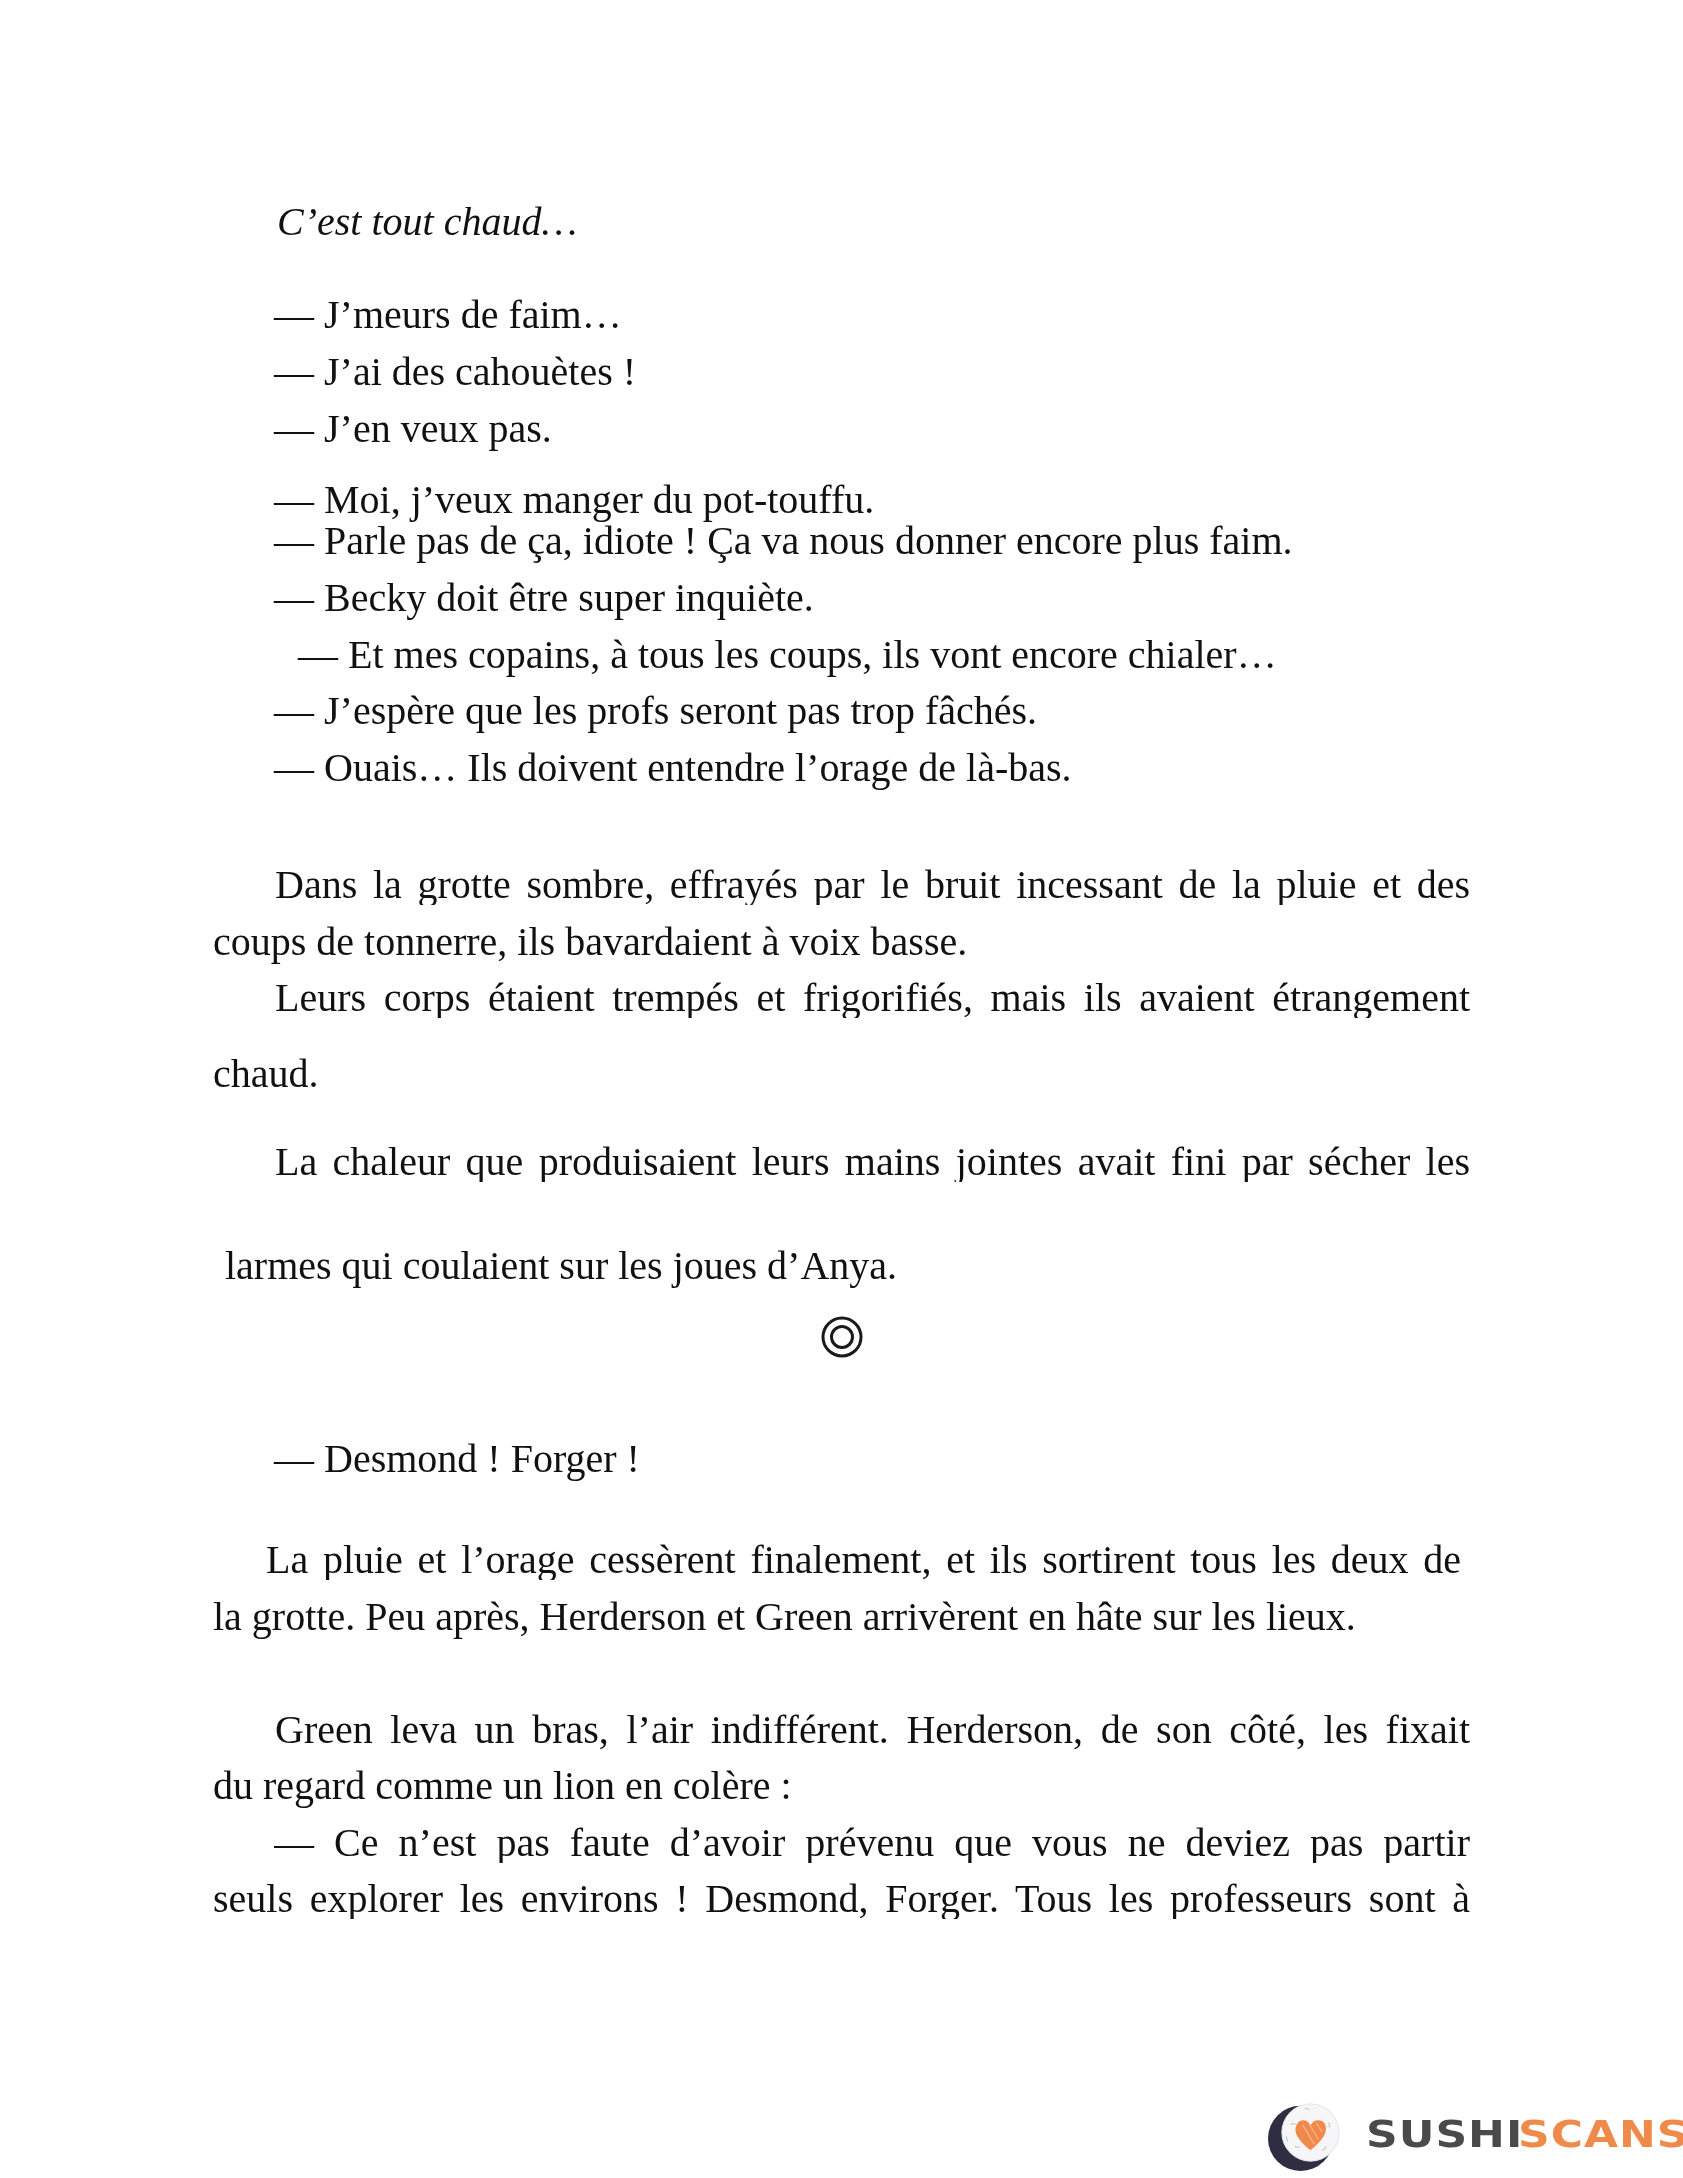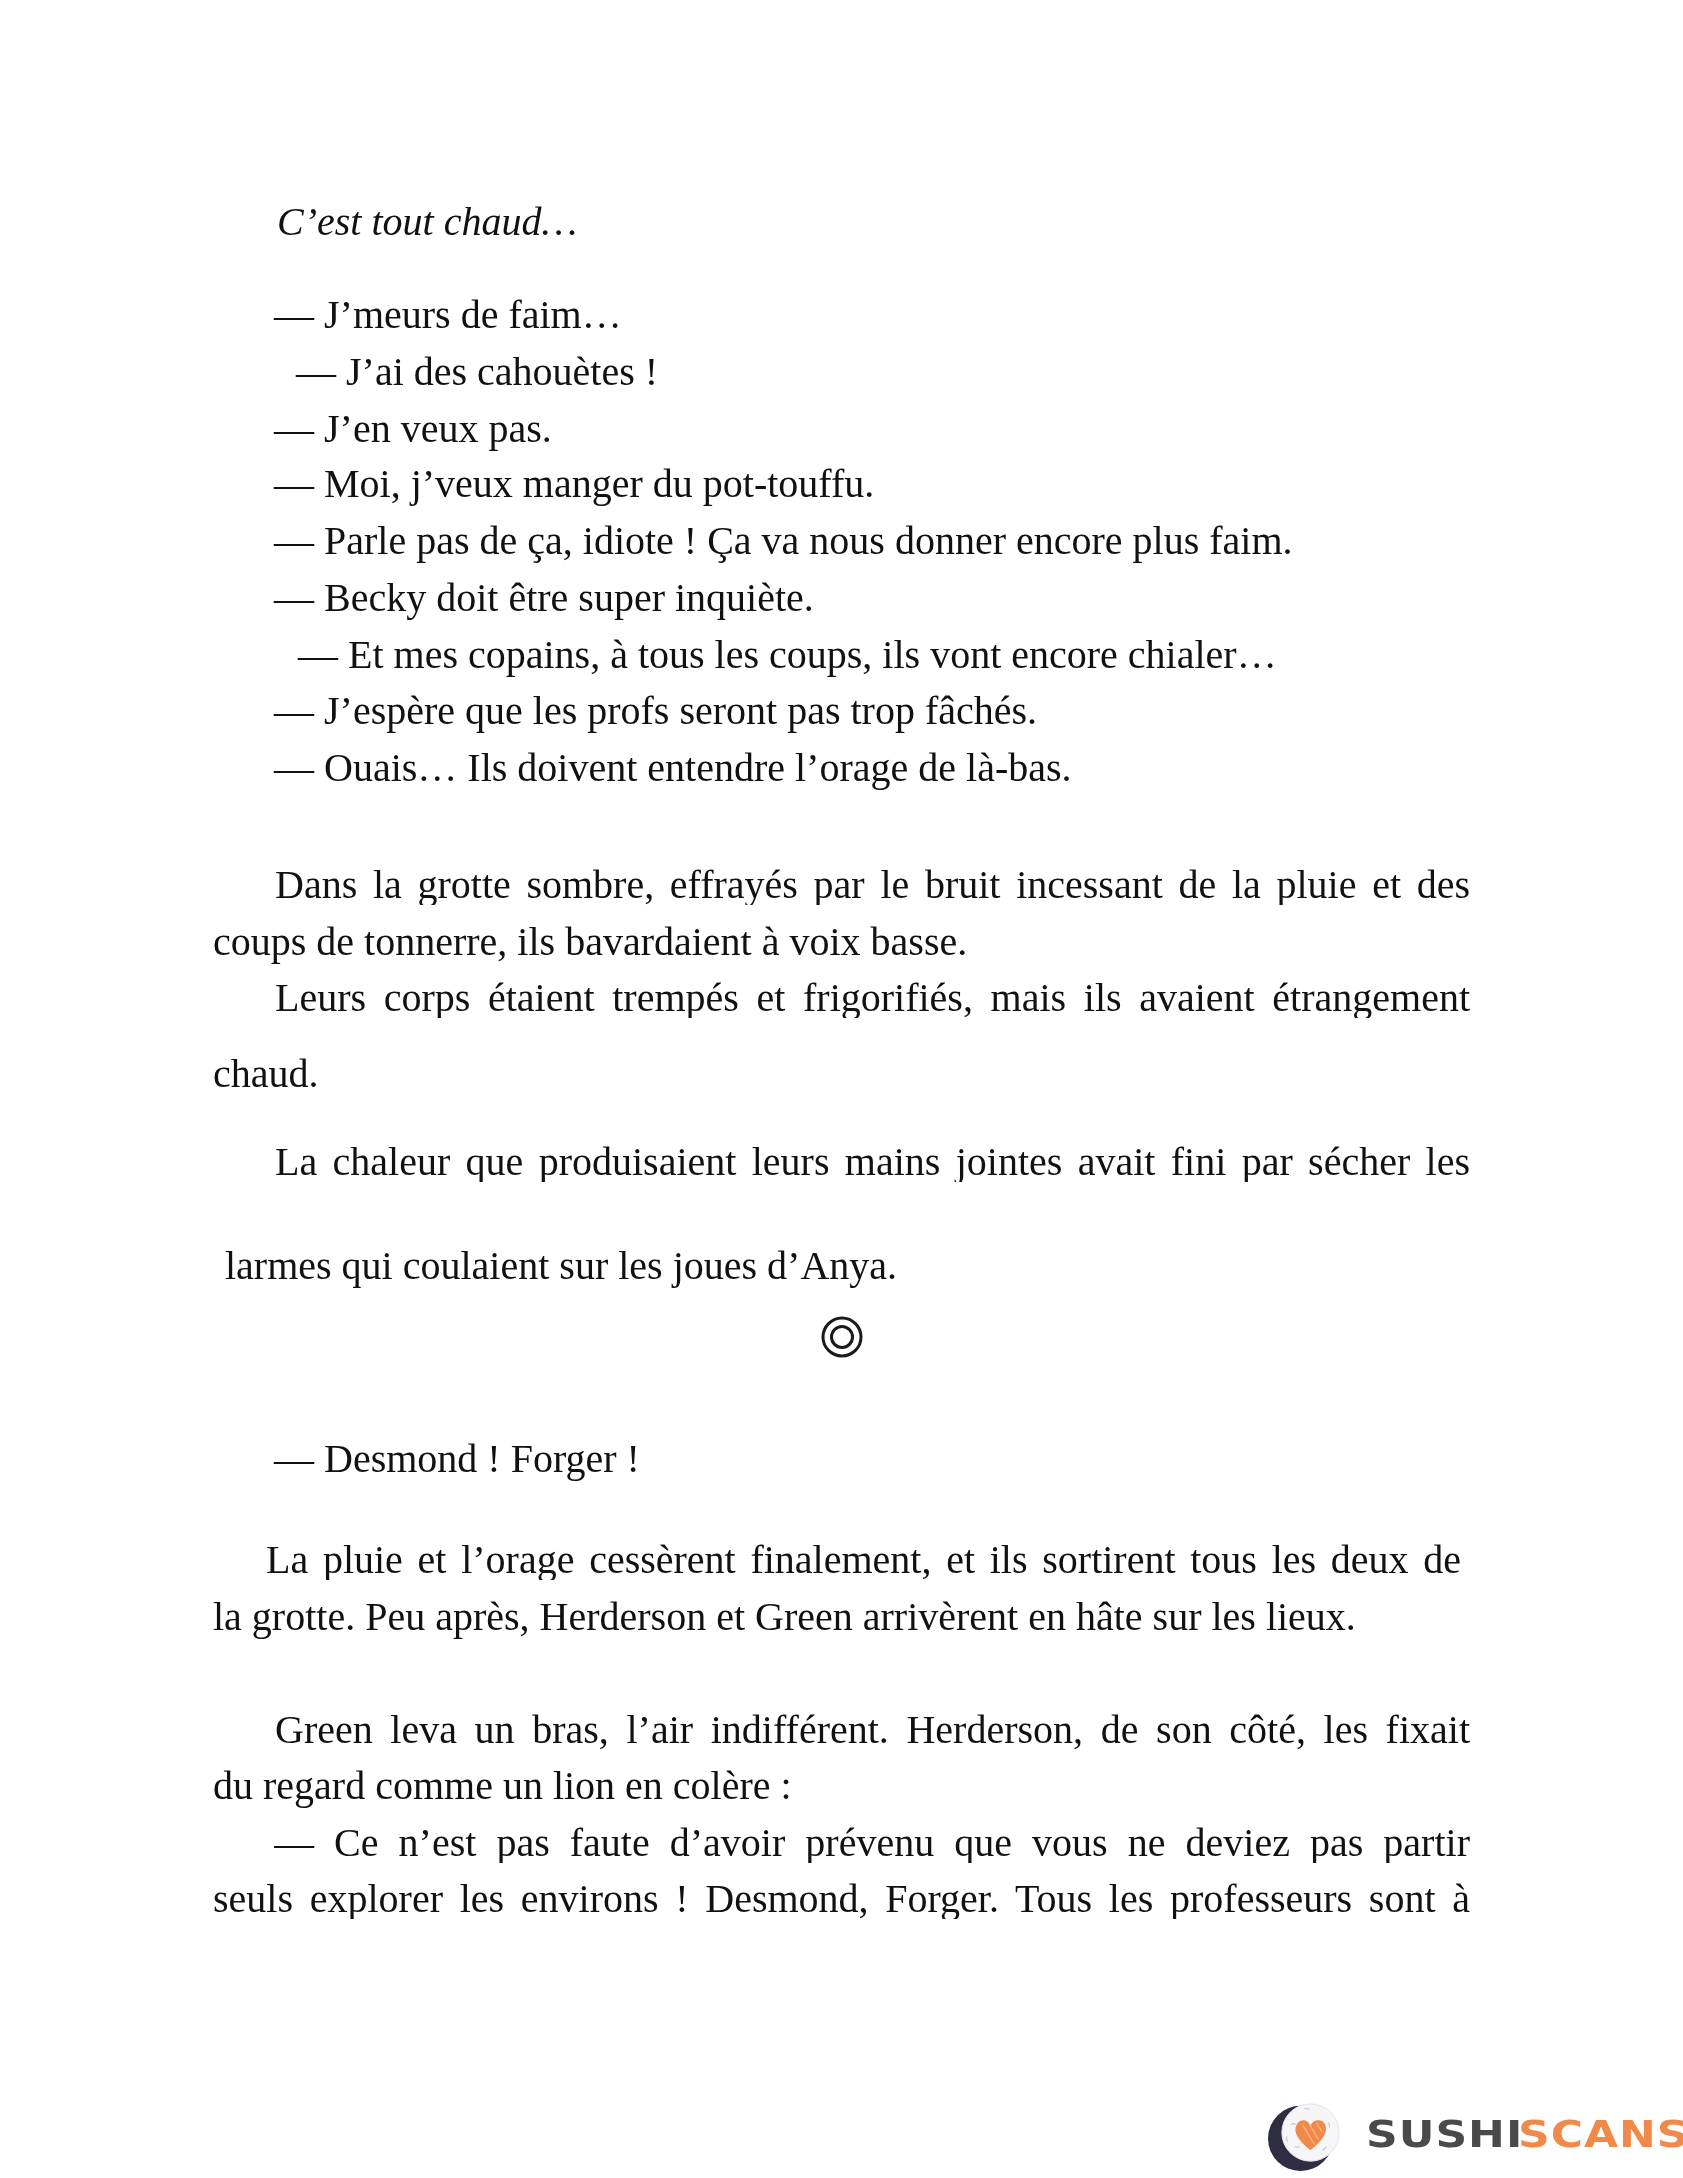--- a/index.html
+++ b/index.html
@@ -39,23 +39,23 @@
 </style>
 </head>
 <body>
 
 <div class="page">
 
   <p class="ln it" style="left:277px; top:202px;">C’est tout chaud…</p>
 
   <div>
     <p class="ln" style="left:274px; top:295px;">— J’meurs de faim…</p>
-    <p class="ln" style="left:274px; top:352px;margin-left:22px;">— J’ai des cahouètes !</p>
+    <p class="ln" style="left:274px; top:352px;">— J’ai des cahouètes !</p>
     <p class="ln" style="left:274px; top:409px;">— J’en veux pas.</p>
-    <p class="ln" style="left:274px; top:464px;">— Moi, j’veux manger du pot-touffu.</p>
+    <p class="ln" style="left:274px; top:480px;">— Moi, j’veux manger du pot-touffu.</p>
     <p class="ln" style="left:274px; top:521px;">— Parle pas de ça, idiote ! Ça va nous donner encore plus faim.</p>
     <p class="ln" style="left:274px; top:578px;">— Becky doit être super inquiète.</p>
     <p class="ln" style="left:274px; top:635px;margin-left:24px;">— Et mes copains, à tous les coups, ils vont encore chialer…</p>
     <p class="ln" style="left:274px; top:691px;">— J’espère que les profs seront pas trop fâchés.</p>
     <p class="ln" style="left:274px; top:748px;">— Ouais… Ils doivent entendre l’orage de là-bas.</p>
   </div>
 
   <div>
     <p class="ln just" style="left:275px; width:1195px; top:865px;">Dans la grotte sombre, effrayés par le bruit incessant de la pluie et des</p>
     <p class="ln" style="left:213px; top:922px;">coups de tonnerre, ils bavardaient à voix basse.</p>

